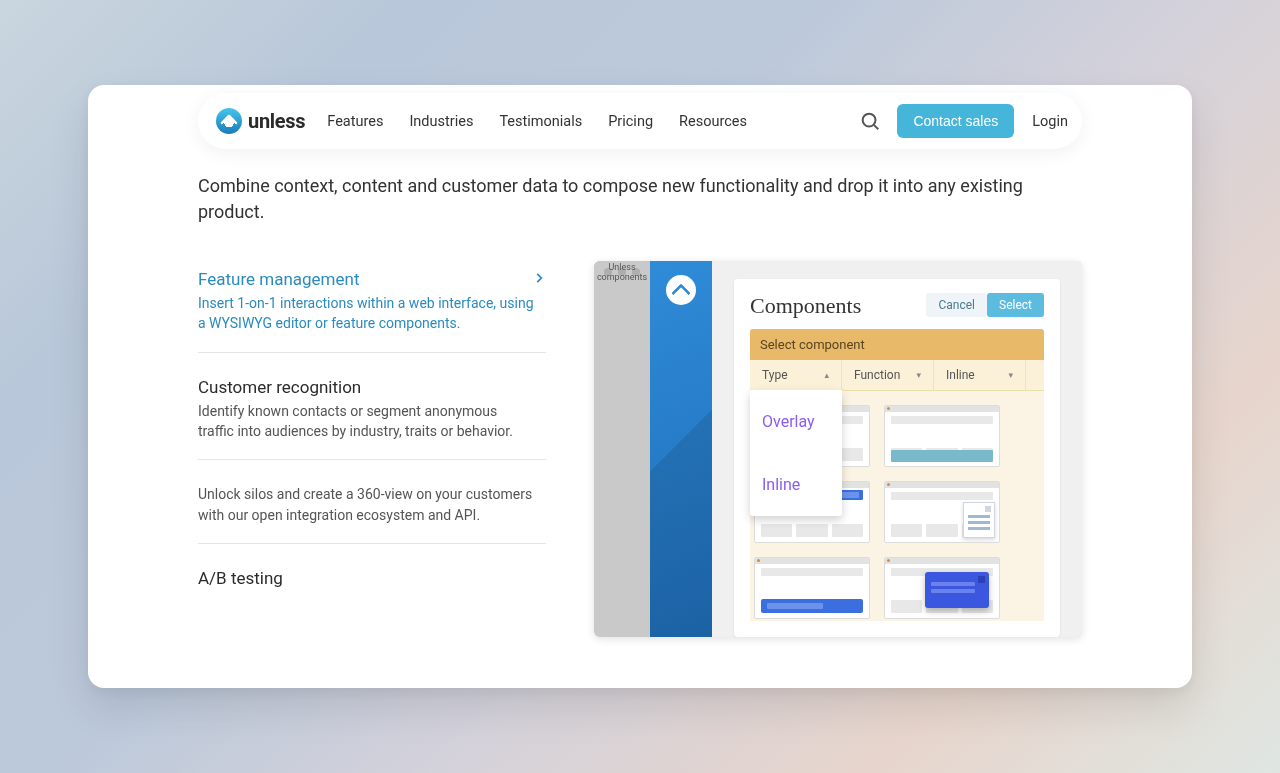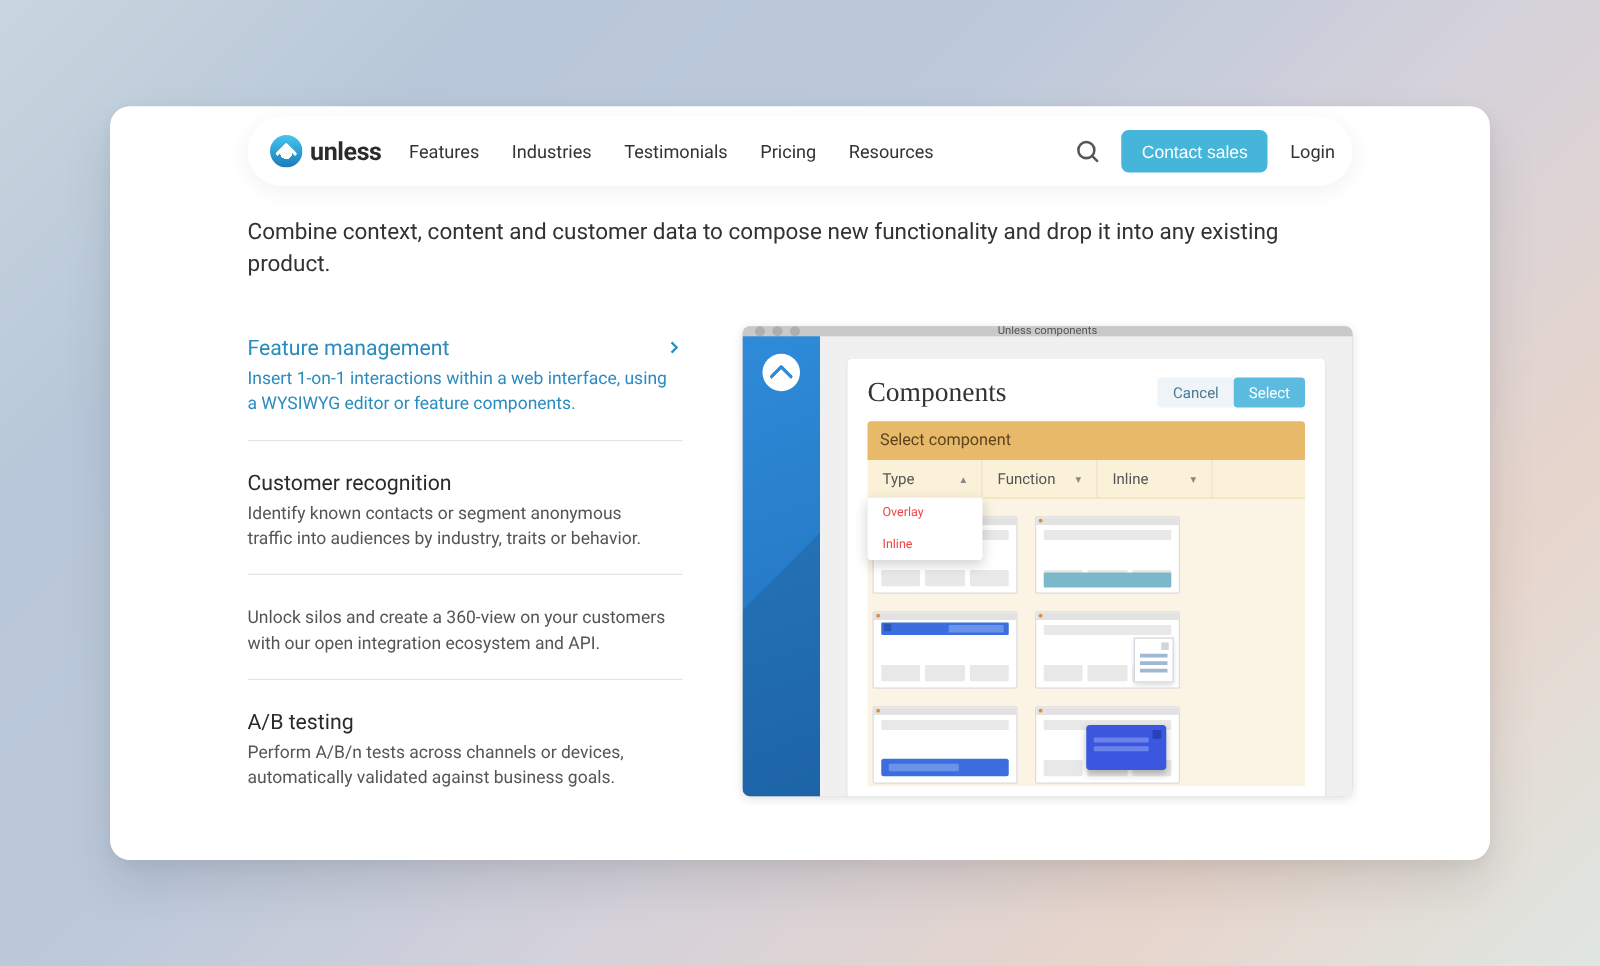--- a/index.html
+++ b/index.html
@@ -69,49 +69,49 @@
   .feat-title { font-size: 17px; color: #2b2b2b; margin-bottom: 4px; }
   .feat-desc { font-size: 14px; color: #555; line-height: 1.45; padding-right: 10px; }
   .feat.active .feat-title, .feat.active .feat-desc { color: #2a8bbf; }
   .feat .chev { position: absolute; right: 0; top: 10px; color: #2a8bbf; display:none; }
   .feat.active .chev { display: block; }
 
   
   .browser {
     width: 100%; height: 376px; border-radius: 6px; overflow: hidden;
     background: #c9c9c9; box-shadow: 0 2px 8px rgba(0,0,0,0.12);
-    display:flex; flex-direction:column;
+    display:flex; 
   }
   .b-top { height: 22px; background: #c9c9c9; display:flex; align-items:center; padding:0 10px; gap:6px; position:relative; }
   .tl-dot{ width:8px; height:8px; border-radius:50%; background:#aeaeae; }
   .b-top-title{ position:absolute; left:0; right:0; text-align:center; font-size:9px; color:#555; }
   .b-addr { height: 30px; background:#d9d9d9; display:flex; align-items:center; padding:4px 8px; gap:8px; }
   .navbtn{ width:14px; height:14px; display:flex; align-items:center; justify-content:center; color:#666; }
   .url { flex:1; background:#fff; border-radius:3px; height:20px; font-size:11px; color:#444; display:flex; align-items:center; padding:0 8px; }
   .b-body { flex:1; display:flex; background:#f0f0f0; }
   .b-side { width:62px; background: linear-gradient(160deg,#2f8bd8,#1e6db7); display:flex; justify-content:center; padding-top:14px; position:relative; }
   .b-side::before{ content:""; position:absolute; inset:0;
     background: linear-gradient(135deg, transparent 0 48%, rgba(0,0,0,0.10) 48% 100%); }
   .b-side-logo{ width:30px; height:30px; border-radius:50%; background:#fff; position:relative; z-index:1; }
   .b-side-logo::after{ content:""; position:absolute; left:50%; top:46%; width:11px; height:11px;
     border:3.5px solid #2f8bd8; border-bottom:none; border-right:none;
     transform:translate(-50%,-20%) rotate(45deg); border-radius:2px; }
   .b-main { flex:1; padding:18px 22px; background:#f0f0f0; }
   .panel { background:#fff; border-radius:4px; padding:14px 16px 16px 16px; box-shadow:0 1px 3px rgba(0,0,0,0.08); }
-  .panel-hd { display:flex; align-items:center; margin-bottom:10px; }
+  .panel-hd { display:flex; align-items:flex-start; margin-bottom:10px; }
   .panel-title { font-family: Georgia, "Times New Roman", serif; font-size:22px; color:#333; flex:1; }
   .pbtn { font-size:12px; padding:5px 12px; border-radius:3px; margin-left:0; cursor:pointer; }
   .pbtn.cancel{ background:#eef4f7; color:#4a7a94; }
   .pbtn.select{ background:#5cbce0; color:#fff; }
   .selbar{ background:#e8b968; color:#5a4420; font-size:13px; padding:8px 10px; border-radius:3px 3px 0 0; }
   .filters{ display:flex; background:#fbf1d9; border-bottom:1px solid #eadfa8; }
   .filter{ flex:0 0 92px; padding:8px 12px; font-size:12px; color:#555; display:flex; align-items:center; justify-content:space-between; border-right:1px solid rgba(0,0,0,0.06); cursor:pointer; position:relative; }
   .filter .caret{ font-size:9px; color:#888; }
   .dropdown{ position:absolute; top:100%; left:0; width:92px; background:#fff; box-shadow:0 4px 10px rgba(0,0,0,0.18); border-radius:0 0 3px 3px; z-index:5; }
-  .dd-item{ padding:7px 12px; font-size:10px; color:#ef4444; cursor:pointer; }
+  .dd-item{ padding:22px 12px; font-size:16px; color:#8b5cf6; cursor:pointer; }
   .grid{ display:flex; flex-wrap:wrap; gap:14px; padding:14px 4px 2px 4px; background:#fbf4e4; }
   .tile{ width:116px; height:62px; background:#fff; border:1px solid #dcdcdc; border-radius:2px; position:relative; overflow:hidden; }
   .tile .chrome{ position:absolute; top:0; left:0; right:0; height:6px; background:#e2e2e2; }
   .tile .tldot{ position:absolute; top:1px; left:2px; width:3px; height:3px; border-radius:50%; background:#e08a3a; }
   .tile .ribbon{ position:absolute; left:6px; right:6px; height:8px; border-radius:1px; }
   .tile .block{ position:absolute; background:#e8e8e8; border-radius:1px; }
   .tile .bot{ position:absolute; left:6px; right:6px; bottom:5px; height:13px; display:flex; gap:4px; }
   .tile .bot div{ flex:1; background:#e8e8e8; border-radius:1px; }
   
   .t1 .ribbon{ top:10px; background:#e8e8e8; }
@@ -173,21 +173,20 @@
           <div class="feat-title">Customer recognition</div>
           <div class="feat-desc">Identify known contacts or segment anonymous traffic into audiences by industry, traits or behavior.</div>
         </div>
 
         <div class="feat">
           <div class="feat-desc">Unlock silos and create a 360-view on your customers with our open integration ecosystem and API.</div>
         </div>
 
         <div class="feat">
           <div class="feat-title">A/B testing</div>
-          <div class="feat-desc">Perform A/B/n tests across channels or devices, automatically validated against business goals.</div>
         </div>
       </div>
 
       <div class="right">
         <div class="browser">
           <div class="b-top">
             <div class="tl-dot"></div>
             <div class="tl-dot"></div>
             <div class="tl-dot"></div>
             <div class="b-top-title">Unless components</div>

